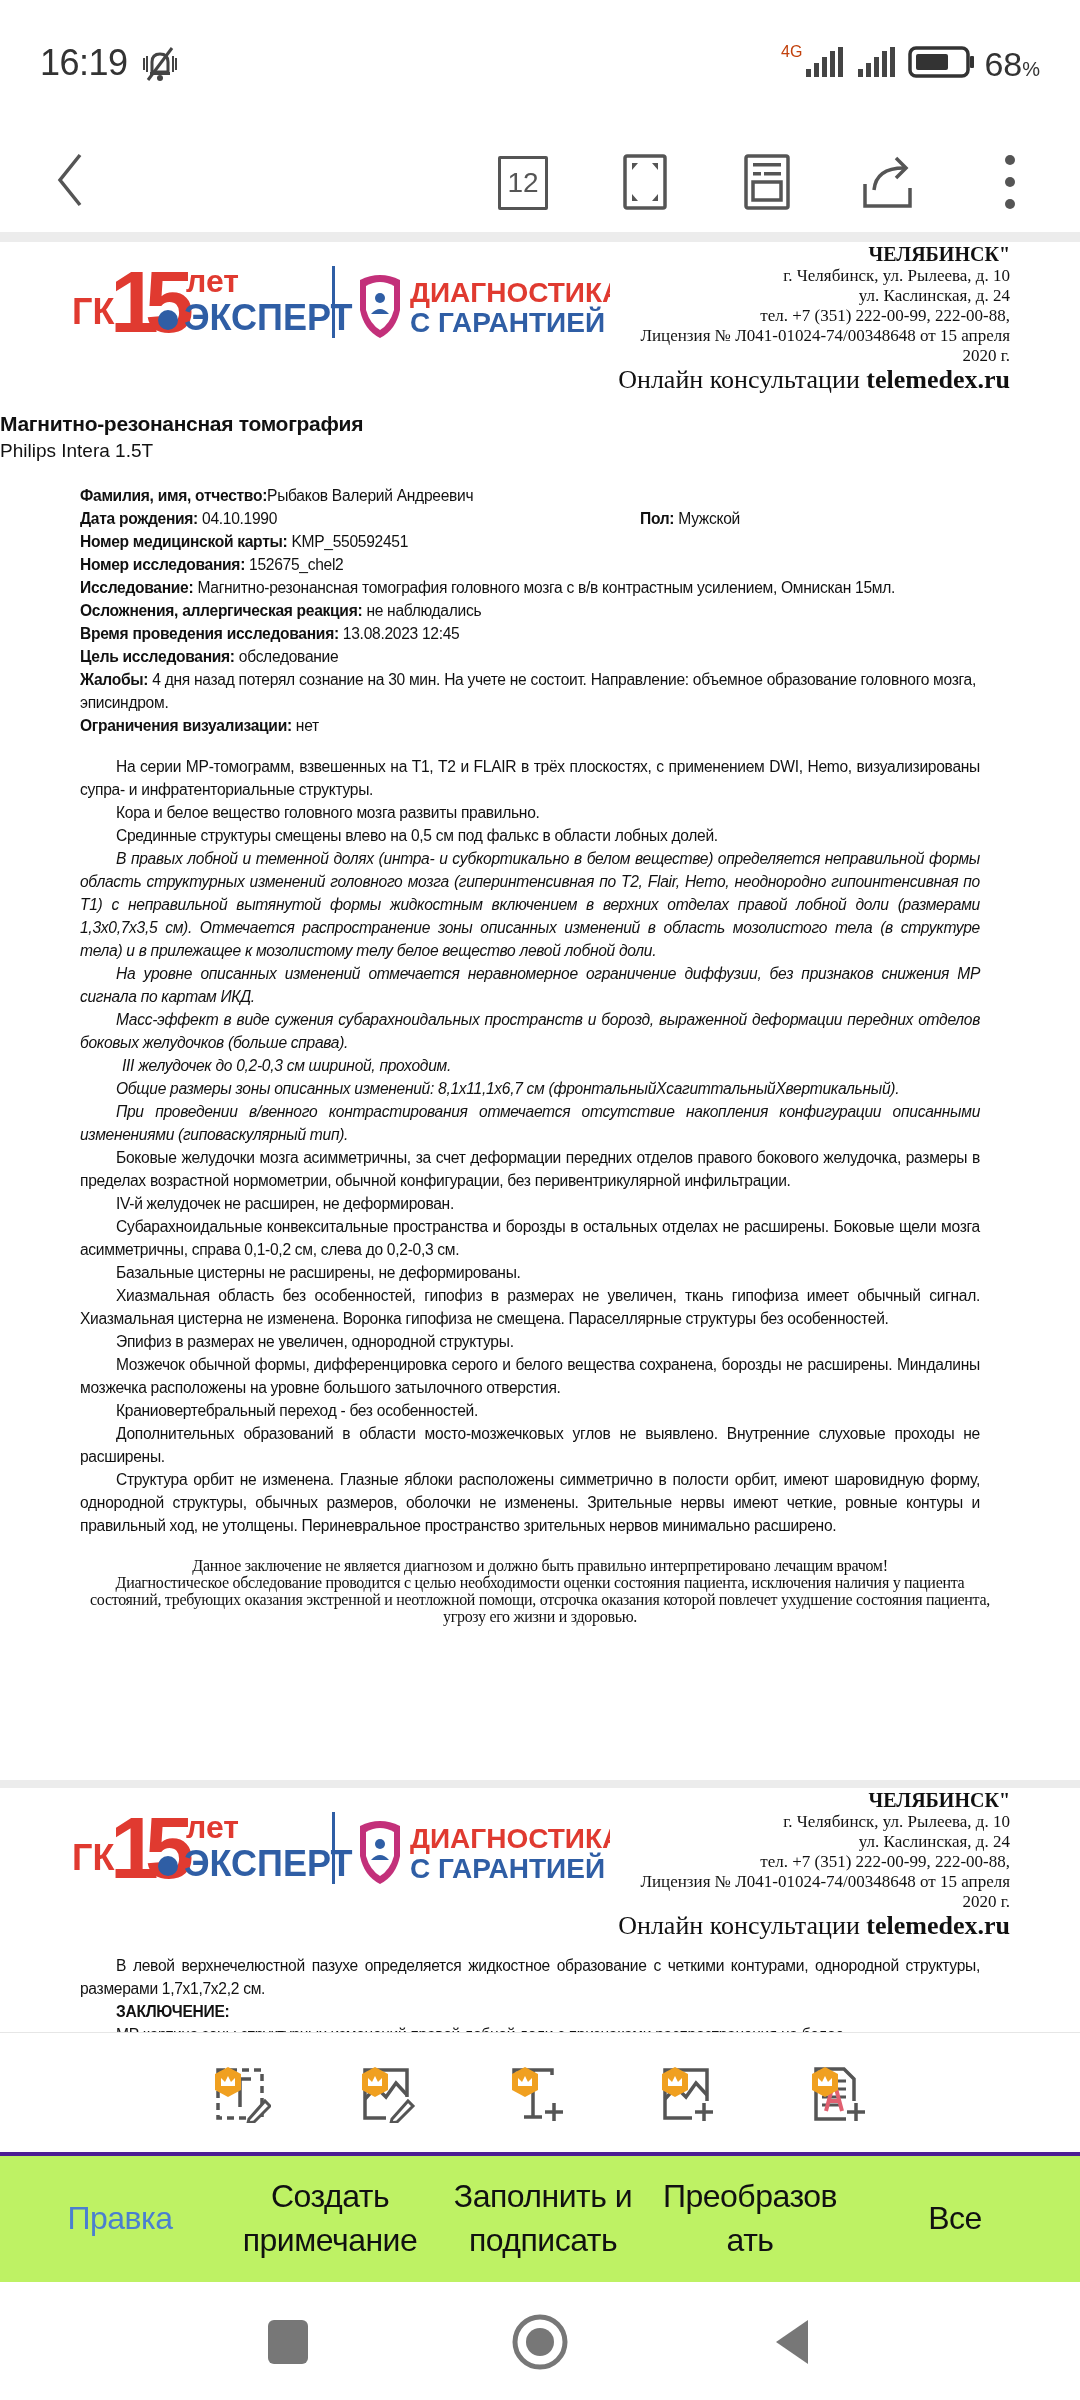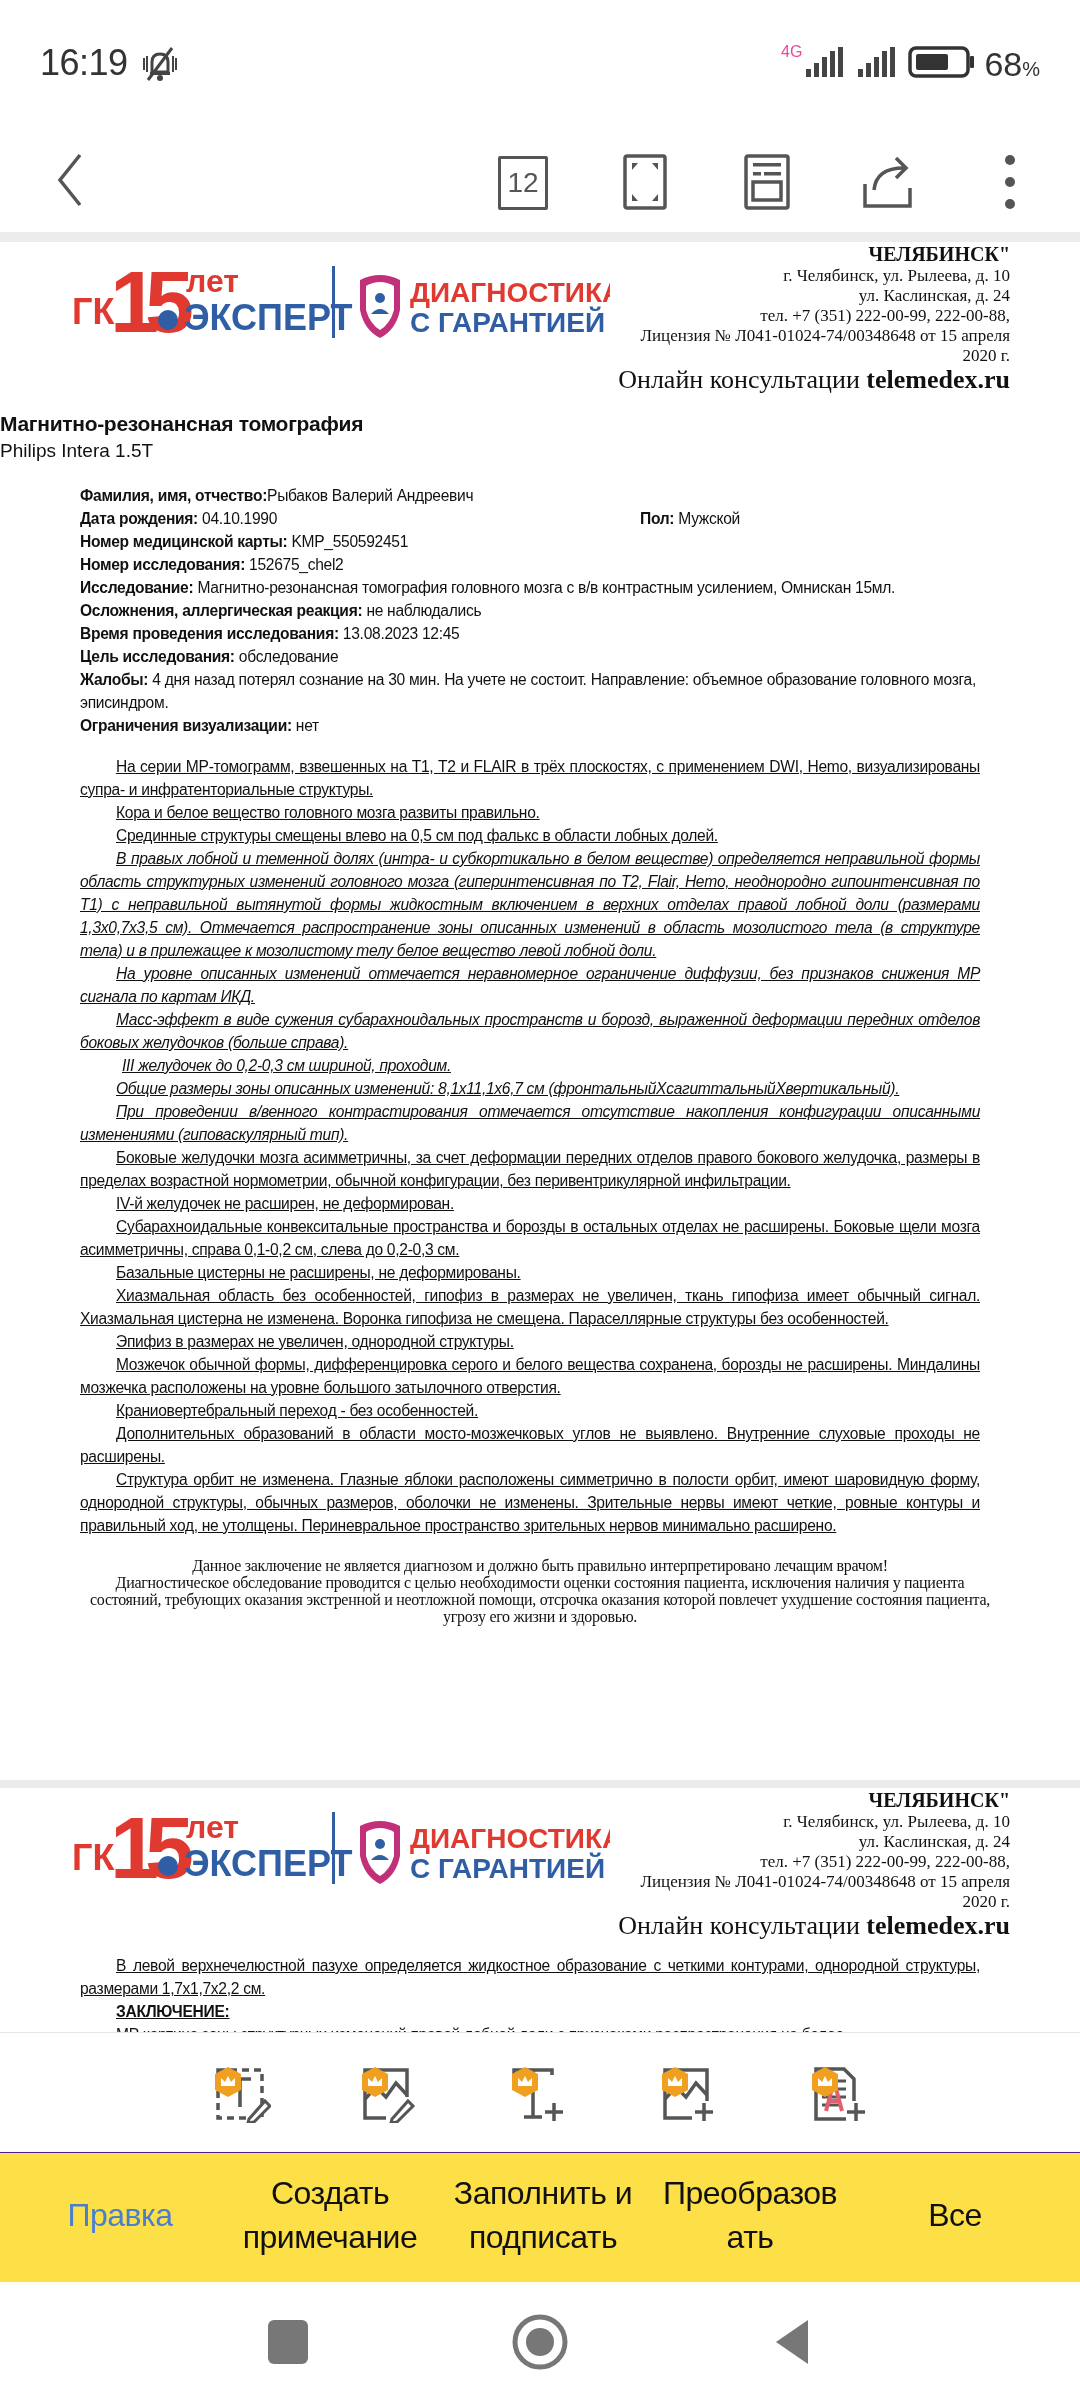--- a/index.html
+++ b/index.html
@@ -4,21 +4,21 @@
 <style>
   * { box-sizing: border-box; margin: 0; padding: 0; }
   html, body { width: 1080px; height: 2400px; background: #ffffff; overflow: hidden; }
   body { position: relative; font-family: "Liberation Sans", sans-serif; color: #111; }
 
   
   .status-bar { position: absolute; left: 0; top: 0; width: 1080px; height: 120px; background: #fff; }
   .status-time { position: absolute; left: 40px; top: 42px; font-size: 36px; color: #333; font-family: "Liberation Sans", sans-serif; letter-spacing: -0.5px; }
   .status-mute { position: absolute; left: 140px; top: 44px; width: 40px; height: 40px; }
   .status-right { position: absolute; right: 40px; top: 44px; height: 40px; display: flex; align-items: center; gap: 8px; }
-  .net-label { font-size: 16px; color: #ec4899; position: relative; top: -12px; margin-right: -6px; }
+  .net-label { font-size: 16px; color: #c2410c; position: relative; top: -12px; margin-right: -6px; }
   .battery-pct { font-size: 34px; color: #333; }
   .battery-pct small { font-size: 20px; }
 
   
   .top-toolbar { position: absolute; left: 0; top: 120px; width: 1080px; height: 110px; background: #fff; }
   .tb-btn { position: absolute; top: 20px; width: 70px; height: 70px; display: flex; align-items: flex-end; justify-content: center; }
 
   
   .doc-viewport { position: absolute; left: 0; top: 232px; width: 1080px; height: 1800px; background: #ececec; overflow: hidden; }
   .page { position: absolute; left: 0; width: 1080px; background: #fff; }
@@ -33,37 +33,37 @@
   .org-info .consult b { font-weight: bold; }
 
   .doc-title { text-align: left; font-weight: bold; font-size: 21px; margin-top: 10px; font-family: Liberation Sans, sans-serif; letter-spacing: -0.3px; }
   .doc-subtitle { text-align: left; font-size: 19px; margin-top: 4px; }
 
   .fields { margin: 22px 80px 0 80px; font-size: 15.6px; line-height: 23px; letter-spacing: -0.3px; }
   .fields .row { position: relative; }
   .fields b { font-weight: bold; }
   .fields .sex { position: absolute; left: 560px; top: 0; }
 
-  .body-text { margin: 18px 100px 0 80px; font-size: 15.6px; line-height: 23px; text-align: justify; letter-spacing: -0.3px; text-decoration: underline; }
+  .body-text { margin: 18px 100px 0 80px; font-size: 15.6px; line-height: 23px; text-align: justify; letter-spacing: -0.3px; }
   .body-text p { text-indent: 36px; }
   .body-text p.it { font-style: italic; }
   .body-text p.ind2 { text-indent: 42px; }
 
   .disclaimer { margin: 20px 80px 0 80px; text-align: center; font-family: "Liberation Serif", serif; font-size: 16px; line-height: 17px; letter-spacing: -0.3px; }
 
   .page2 .body-text { margin-top: 6px; }
   .page2 .conc-h { text-indent: 36px; font-weight: bold; }
 
   
   .tools-bar { position: absolute; left: 0; top: 2032px; width: 1080px; height: 120px; background: #fff; border-top: 1px solid #e6e6e6; }
   .tool { position: absolute; top: 22px; width: 80px; height: 80px; }
   .tool svg { position: absolute; left: 0; top: 12px; }
   .crown { position: absolute; right: -6px; top: 0; width: 26px; height: 30px; }
 
-  .tabs-bar { position: absolute; left: 0; top: 2152px; width: 1080px; height: 130px; background: #fde047; border-top: 1px solid #4c1d95; }
+  .tabs-bar { position: absolute; left: 0; top: 2152px; width: 1080px; height: 130px; background: #bef264; border-top: 4px solid #4c1d95; }
   .tab { position: absolute; top: 18px; text-align: center; font-size: 32px; line-height: 44px; color: #111; letter-spacing: -0.5px; }
   .tab.active { color: #4a7fd0; top: 40px; }
   .tab.single { top: 40px; }
 
   .nav-bar { position: absolute; left: 0; top: 2282px; width: 1080px; height: 118px; background: #fff; }
   .nav-btn { position: absolute; top: 30px; width: 60px; height: 60px; display: flex; align-items: center; justify-content: center; }
 </style>
 </head>
 <body>
 

